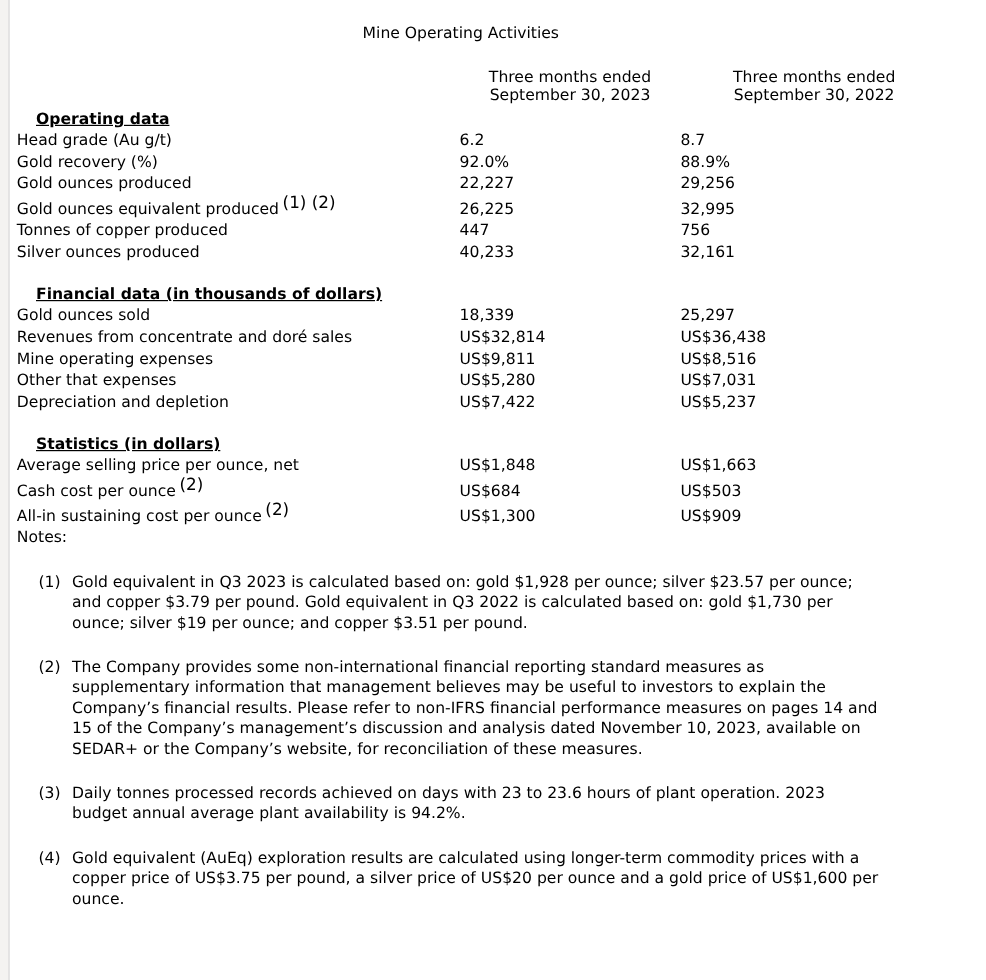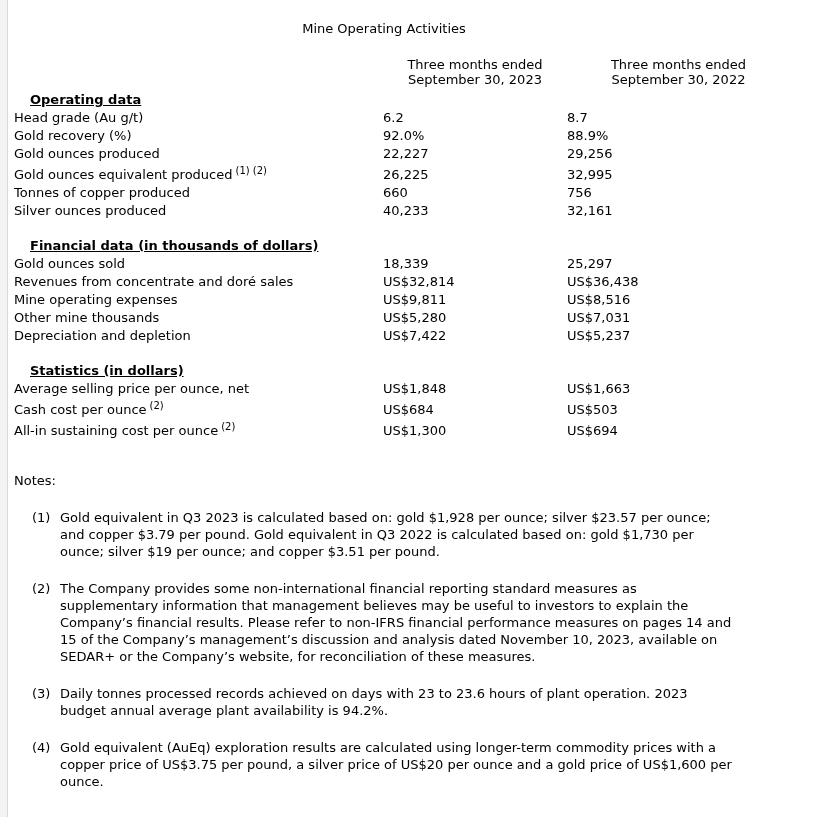--- a/index.html
+++ b/index.html
@@ -25,22 +25,22 @@
   #table-sections section { margin-top:17px; }
   #table-sections section:first-child { margin-top:4px; }
   .section-heading {
     font-weight:bold; text-decoration:underline; line-height:18px;margin-left:16px;
   }
   .t-row {
     display:grid; grid-template-columns:369px 184px 1fr; line-height:18px;
   }
   .t-row.has-sup { padding-top:3px; }
   .t-row .cell { white-space:nowrap; }
-  sup { font-size:10px; line-height:0; vertical-align:super; margin-left:3px; white-space:nowrap;margin-top:28px; }
-  .notes { margin-top:32px; }
+  sup { font-size:14px; line-height:0; vertical-align:super; margin-left:3px; white-space:nowrap;margin-top:28px; }
+  .notes { }
   .notes-heading { line-height:17px; }
   .note-item {
     display:grid; grid-template-columns:18px 28px 676px;
     margin-top:20px; line-height:17px;
   }
   .note-item .note-num { grid-column:2; }
   .note-item .note-text { grid-column:3; }
 </style>
 </head>
 <body>
@@ -81,21 +81,21 @@
           <div class="cell">22,227</div>
           <div class="cell">29,256</div>
         </div>
         <div class="t-row has-sup">
           <div class="cell">Gold ounces equivalent produced<sup>(1) (2)</sup></div>
           <div class="cell">26,225</div>
           <div class="cell">32,995</div>
         </div>
         <div class="t-row">
           <div class="cell">Tonnes of copper produced</div>
-          <div class="cell">660</div>
+          <div class="cell">447</div>
           <div class="cell">756</div>
         </div>
         <div class="t-row">
           <div class="cell">Silver ounces produced</div>
           <div class="cell">40,233</div>
           <div class="cell">32,161</div>
         </div>
       </section>
       <section>
         <div class="section-heading">Financial data (in thousands of dollars)</div>
@@ -108,21 +108,21 @@
           <div class="cell">Revenues from concentrate and doré sales</div>
           <div class="cell">US$32,814</div>
           <div class="cell">US$36,438</div>
         </div>
         <div class="t-row">
           <div class="cell">Mine operating expenses</div>
           <div class="cell">US$9,811</div>
           <div class="cell">US$8,516</div>
         </div>
         <div class="t-row">
-          <div class="cell">Other mine thousands</div>
+          <div class="cell">Other that expenses</div>
           <div class="cell">US$5,280</div>
           <div class="cell">US$7,031</div>
         </div>
         <div class="t-row">
           <div class="cell">Depreciation and depletion</div>
           <div class="cell">US$7,422</div>
           <div class="cell">US$5,237</div>
         </div>
       </section>
       <section>
@@ -133,21 +133,21 @@
           <div class="cell">US$1,663</div>
         </div>
         <div class="t-row has-sup">
           <div class="cell">Cash cost per ounce<sup>(2)</sup></div>
           <div class="cell">US$684</div>
           <div class="cell">US$503</div>
         </div>
         <div class="t-row has-sup">
           <div class="cell">All-in sustaining cost per ounce<sup>(2)</sup></div>
           <div class="cell">US$1,300</div>
-          <div class="cell">US$694</div>
+          <div class="cell">US$909</div>
         </div>
       </section>
     </div>
 
   <div class="notes">
     <div class="notes-heading">Notes:</div>
     <div id="notes-list">
         <div class="note-item">
           <div class="note-num">(1)</div>
           <div class="note-text">Gold equivalent in Q3 2023 is calculated based on: gold $1,928 per ounce; silver $23.57 per ounce; and copper $3.79 per pound. Gold equivalent in Q3 2022 is calculated based on: gold $1,730 per ounce; silver $19 per ounce; and copper $3.51 per pound.</div>

